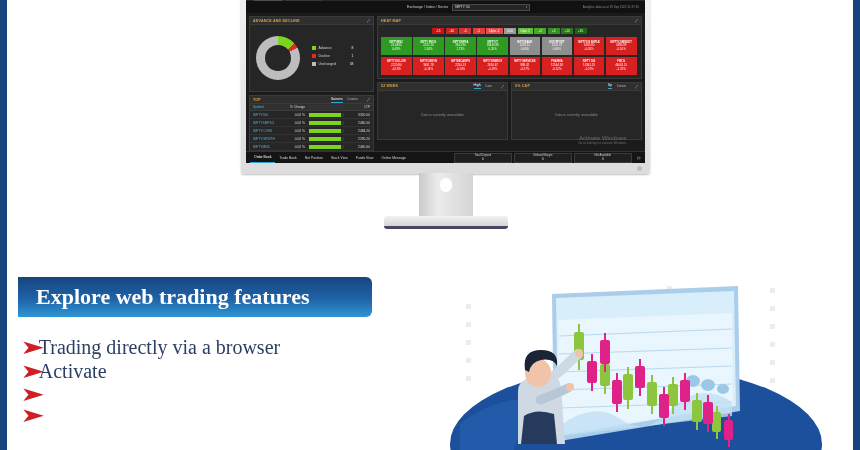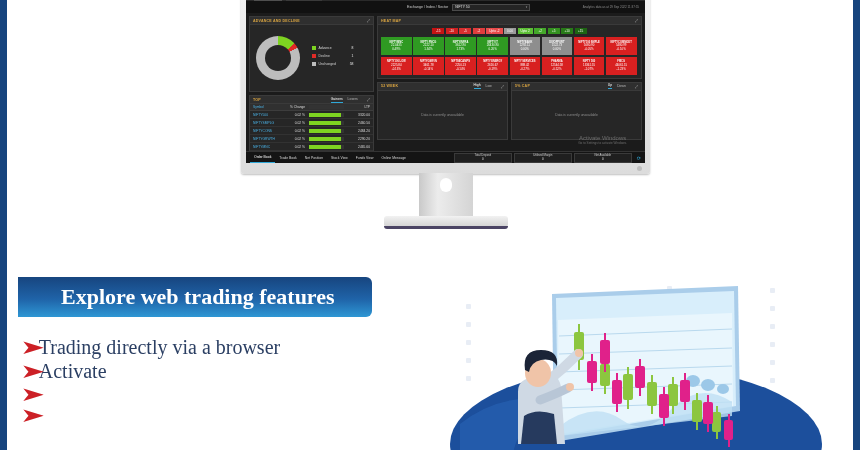--- a/index.html
+++ b/index.html
@@ -128,21 +128,21 @@
   .f-metric .mv { color:#eaeaea; }
   .refresh { margin-left:3px; font-size:5px; color:#2fa8d8; }
 
   
   .ribbon {
     position:absolute; left:18px; top:277px; width:354px; height:40px;
     background:linear-gradient(180deg,#17457f 0%,#1f63a8 55%,#2e97d4 100%);
     border-radius:0 6px 6px 0;
     display:flex; align-items:center; padding-left:18px;
   }
-  .ribbon h1 { color:#fff; font-family:"Liberation Serif", serif; font-size:22px; font-weight:bold;margin-left:25px; }
+  .ribbon h1 { color:#fff; font-family:"Liberation Serif", serif; font-size:22px; font-weight:bold; }
   .bullets { position:absolute; left:20px; top:336px; width:430px; }
   .bullet { display:flex; align-items:baseline; margin-bottom:1px; }
   .arrow { color:#cc2026; font-size:20px; line-height:1; margin-right:2px;
            transform:scaleX(1.5); transform-origin:left center; }
   .bullet span.txt { font-family:"Liberation Serif", serif; font-size:20px; color:#2b3f63; }
 
   
   #illus { position:absolute; left:440px; top:276px; width:420px; height:174px; overflow:hidden; }
 </style>
 </head>

